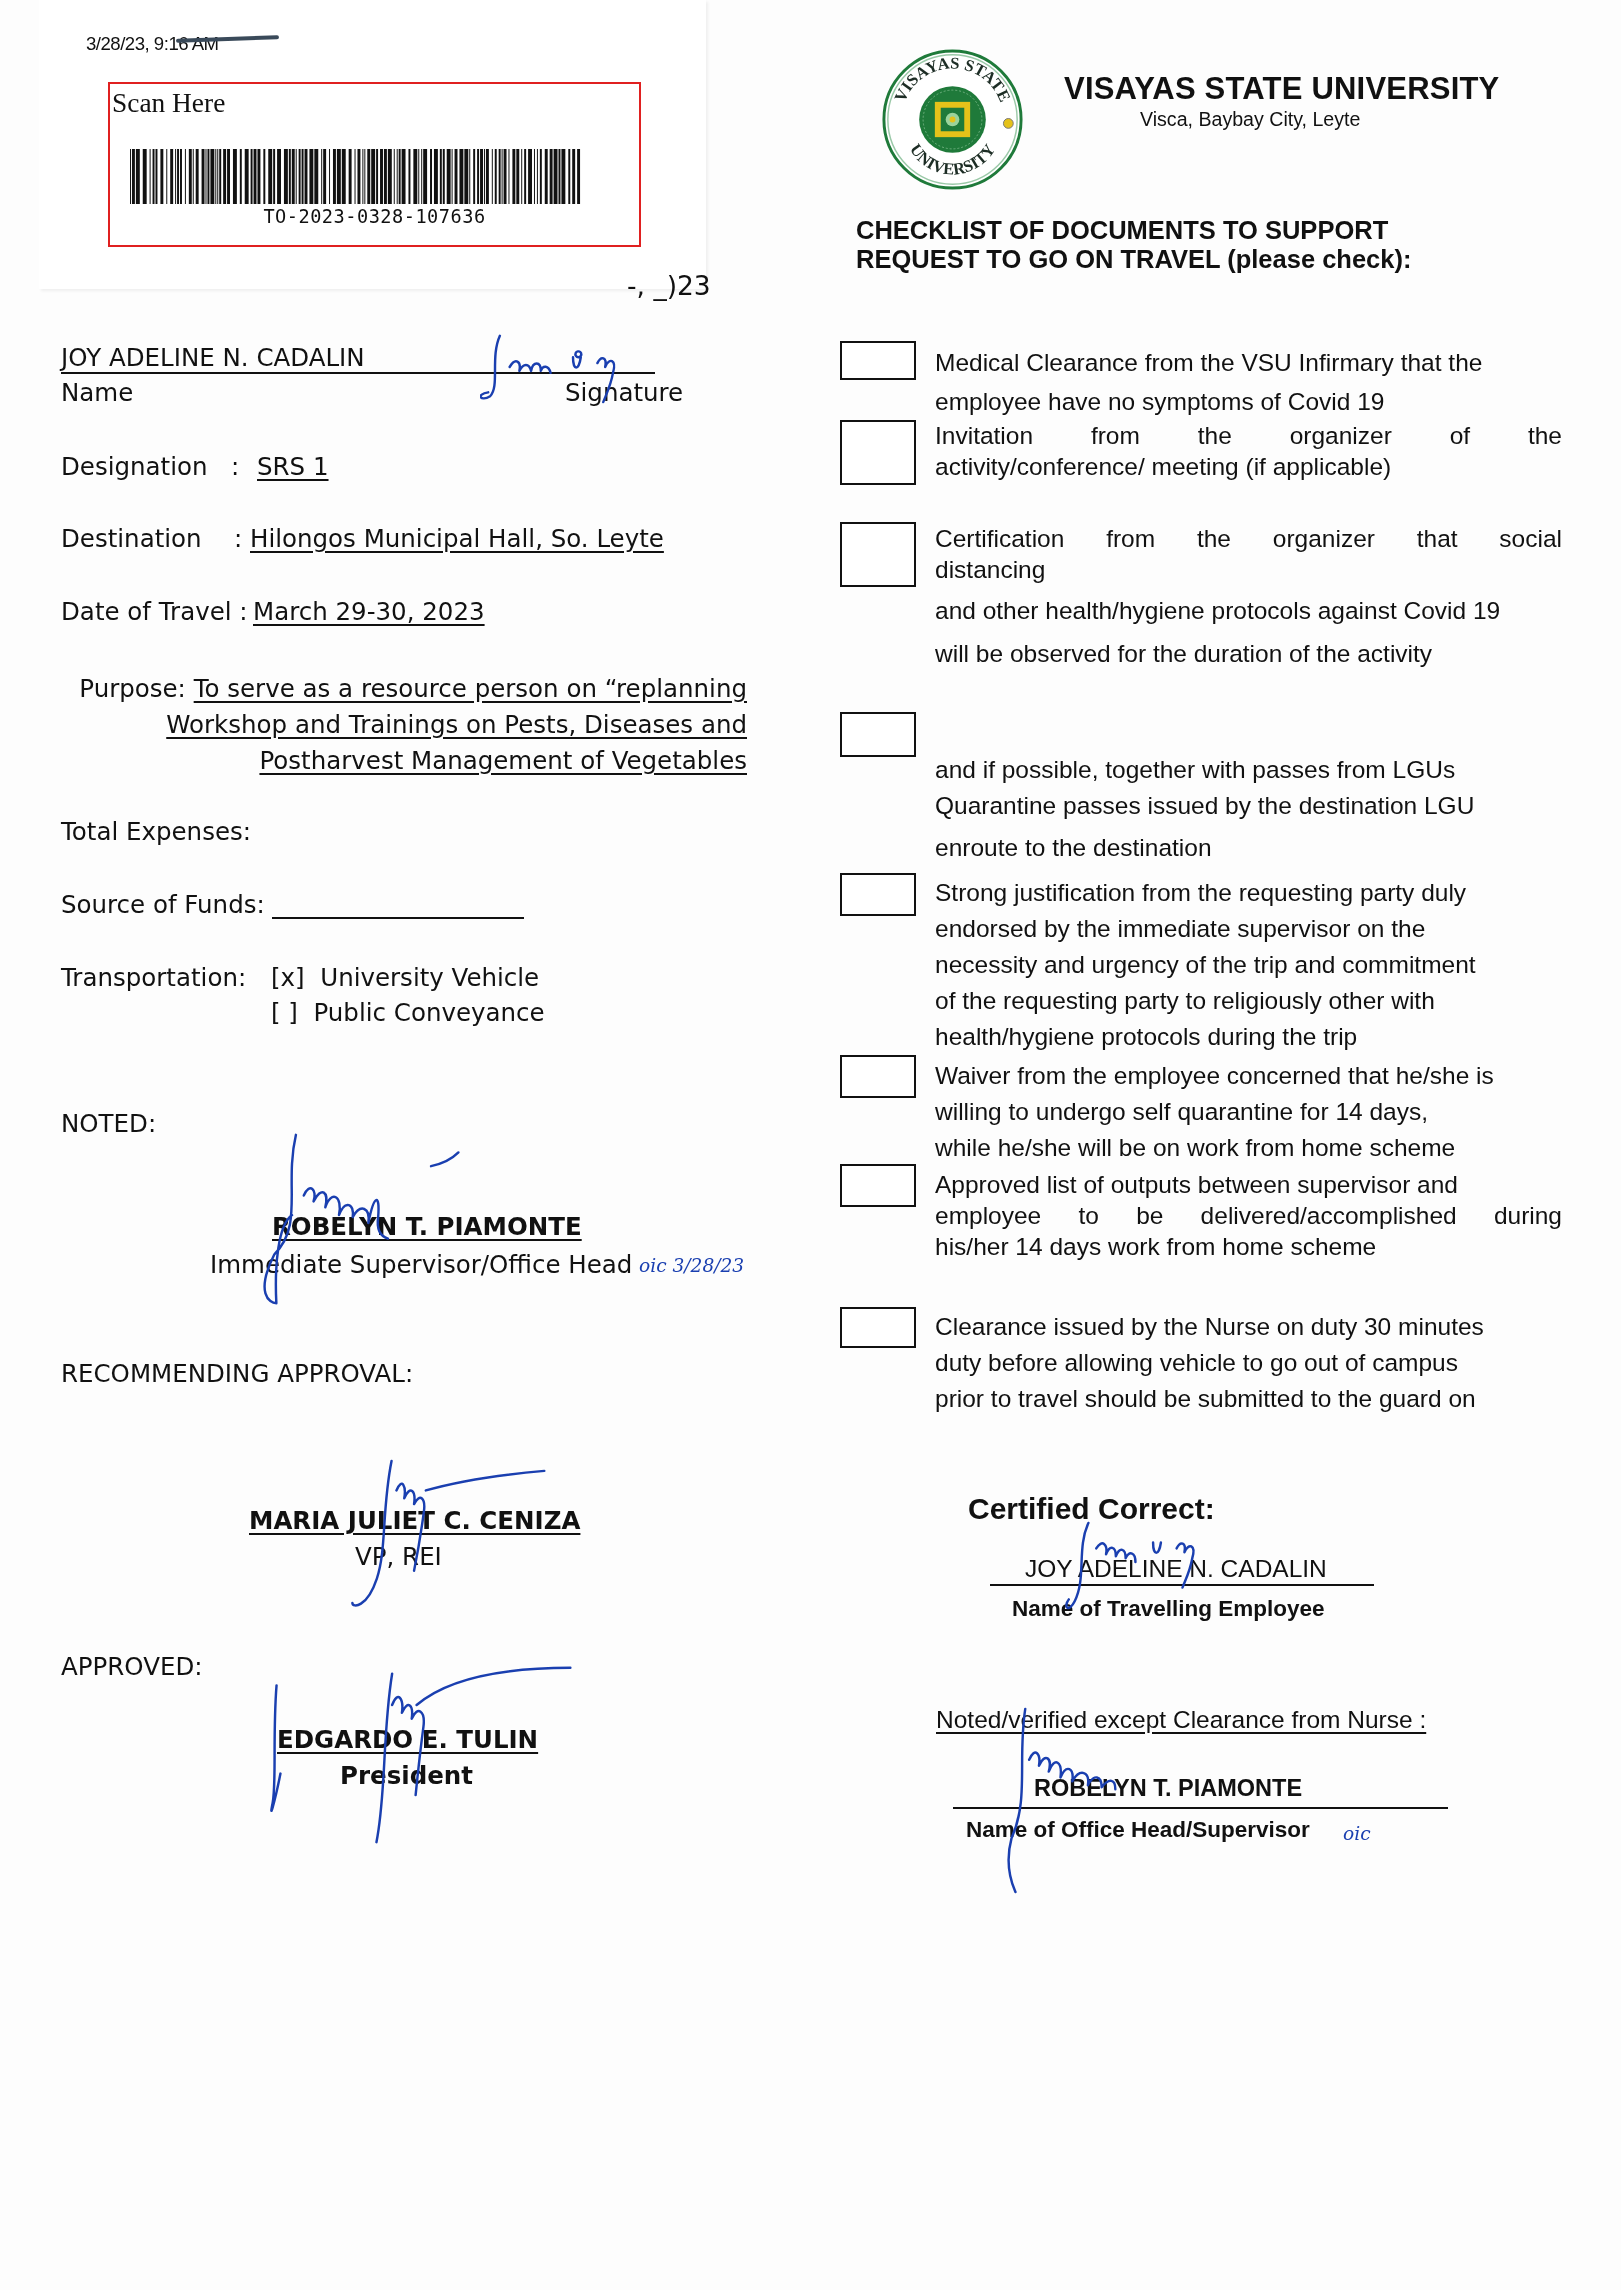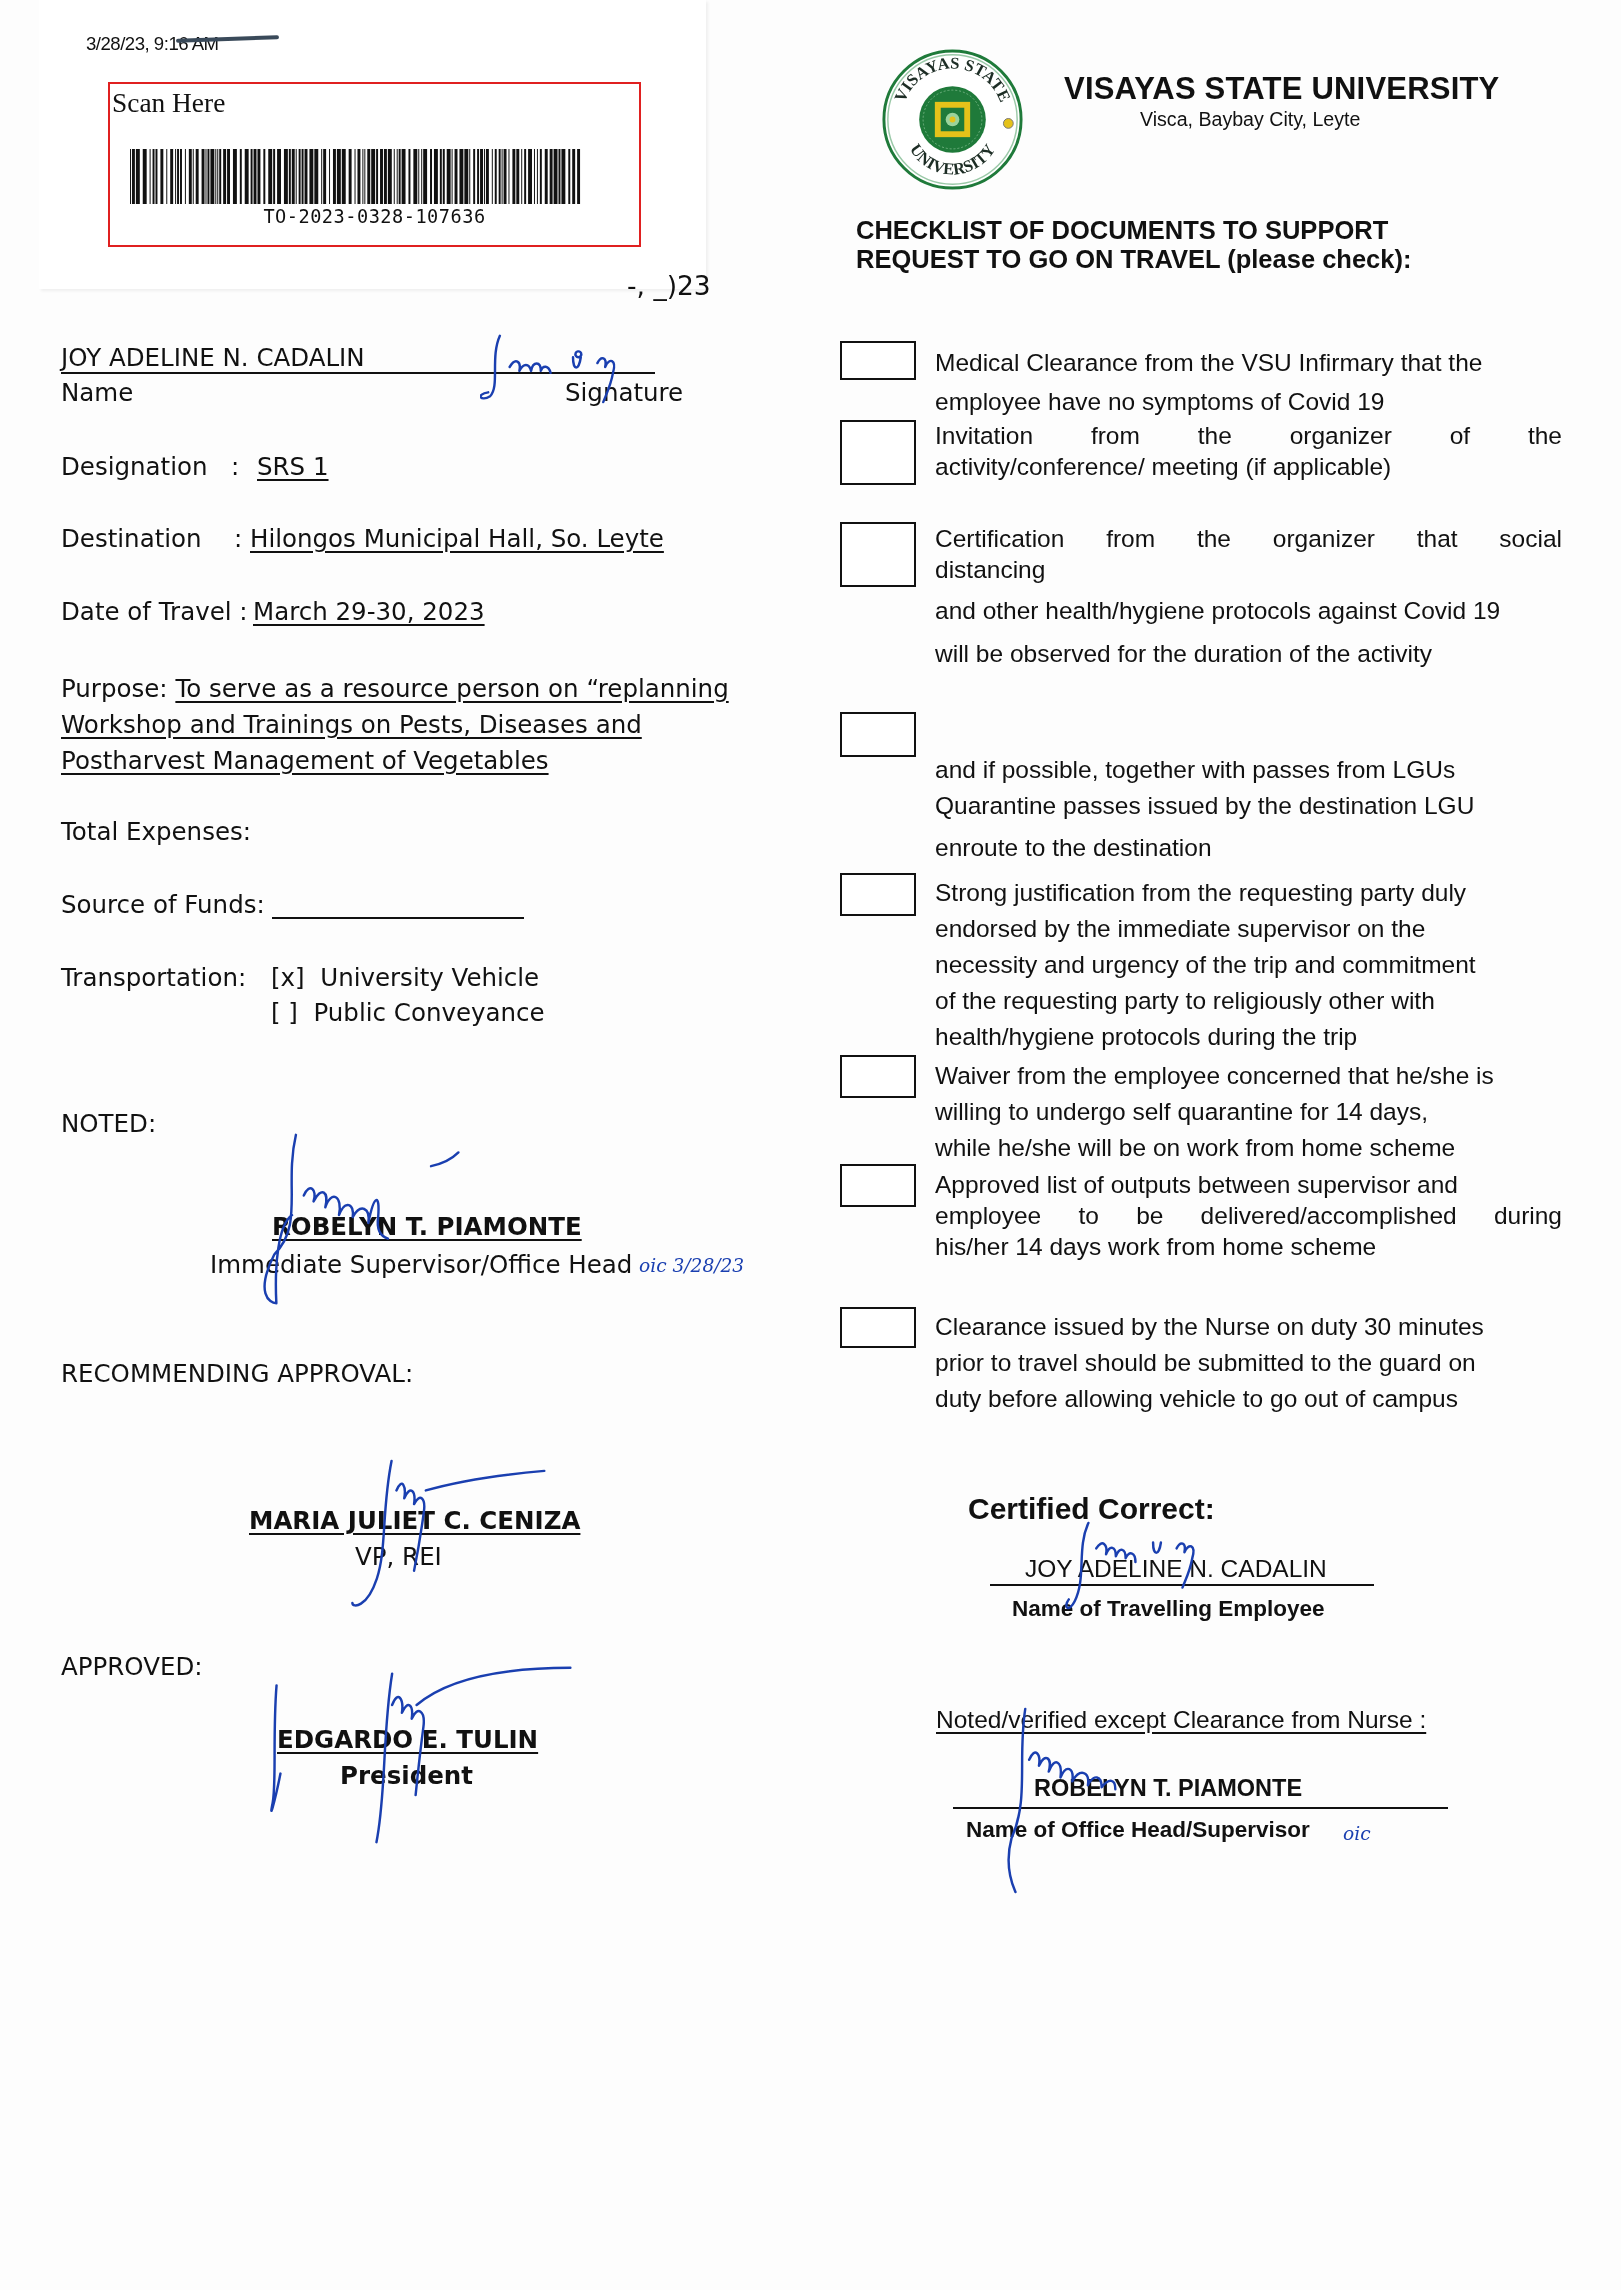--- a/index.html
+++ b/index.html
@@ -1,20 +1,20 @@
 <!DOCTYPE html>
 <html><head>
 <meta charset="utf-8">
 <style>
   html, body { margin: 0; padding: 0; background: #ffffff; }
   body { width: 1621px; height: 2291px; position: relative; overflow: hidden; color: #111; }
   .page { position: absolute; left: 0; top: 0; width: 1621px; height: 2291px; background: #fdfdfd; }
   .abs { position: absolute; }
   .sans { font-family: "Liberation Sans", sans-serif; }
-  .body-font { font-family: "DejaVu Sans", sans-serif; }
+  .body-font { font-family: "DejaVu Sans", sans-serif; text-align: right; }
   .serif { font-family: "Liberation Serif", serif; }
   .mono { font-family: "DejaVu Sans Mono", monospace; }
 
   
   .sticker { left: 39px; top: 0; width: 667px; height: 289px; background: #ffffff; box-shadow: 2px 2px 2.9px rgba(0,0,0,0.06); }
   .timestamp { left: 86px; top: 33px; font-size: 18.6px; letter-spacing: -0.5px; }
   .ts-strike { left: 176px; top: 37px; width: 103px; height: 3.9px; background: #3a4a5a; border-radius: 2px; transform: rotate(-2deg); }
   .scan-box { left: 108px; top: 82px; width: 533px; height: 165px; border: 2px solid #e02020; box-sizing: border-box; }
   .scan-label { left: 2px; top: 3.9px; font-size: 27.4px; }
   .barcode { left: 19.6px; top: 65px; width: 453px; height: 55px; }
@@ -313,22 +313,22 @@
   <div class="abs cbox" style="left:840px;top:1164px;height:43px"></div>
   <div class="abs ctext tight sans" style="left:935px;top:1169px">
     <div>Approved list of outputs between supervisor and</div>
     <div class="justify">employee to be delivered/accomplished during</div>
     <div>his/her 14 days work from home scheme</div>
   </div>
 
   <div class="abs cbox" style="left:840px;top:1307px;height:41px"></div>
   <div class="abs ctext sans" style="left:935px;top:1309px;line-height:36px">
     <div>Clearance issued by the Nurse on duty 30 minutes</div>
+    <div>duty before allowing vehicle to go out of campus</div>
     <div>prior to travel should be submitted to the guard on</div>
-    <div>duty before allowing vehicle to go out of campus</div>
   </div>
 
   <div class="abs sans" style="left:968px;top:1492px;font-size:30px;font-weight:bold">Certified Correct:</div>
   <div class="abs sans" style="left:1025px;top:1555px;font-size:24.5px">JOY ADELINE N. CADALIN</div>
   <div class="abs line" style="left:990px;top:1584px;width:384px"></div>
   <div class="abs sans" style="left:1012px;top:1596px;font-size:22.5px;font-weight:bold">Name of Travelling Employee</div>
   <svg class="sig" style="left:1059px;top:1519px;width:196px;height:98px" viewBox="0 0 200 100">
     <path class="ink" d="M30 4 C18 30 28 60 16 84 C10 96 4 90 10 82"></path>
     <path class="ink" d="M38 30 c6 -10 12 -4 10 6 c4 -10 10 -8 10 2 c4 -10 10 -8 10 2 c4 -8 10 -6 10 4"></path>
     <path class="ink" d="M96 24 c0 14 6 14 8 0"></path>

